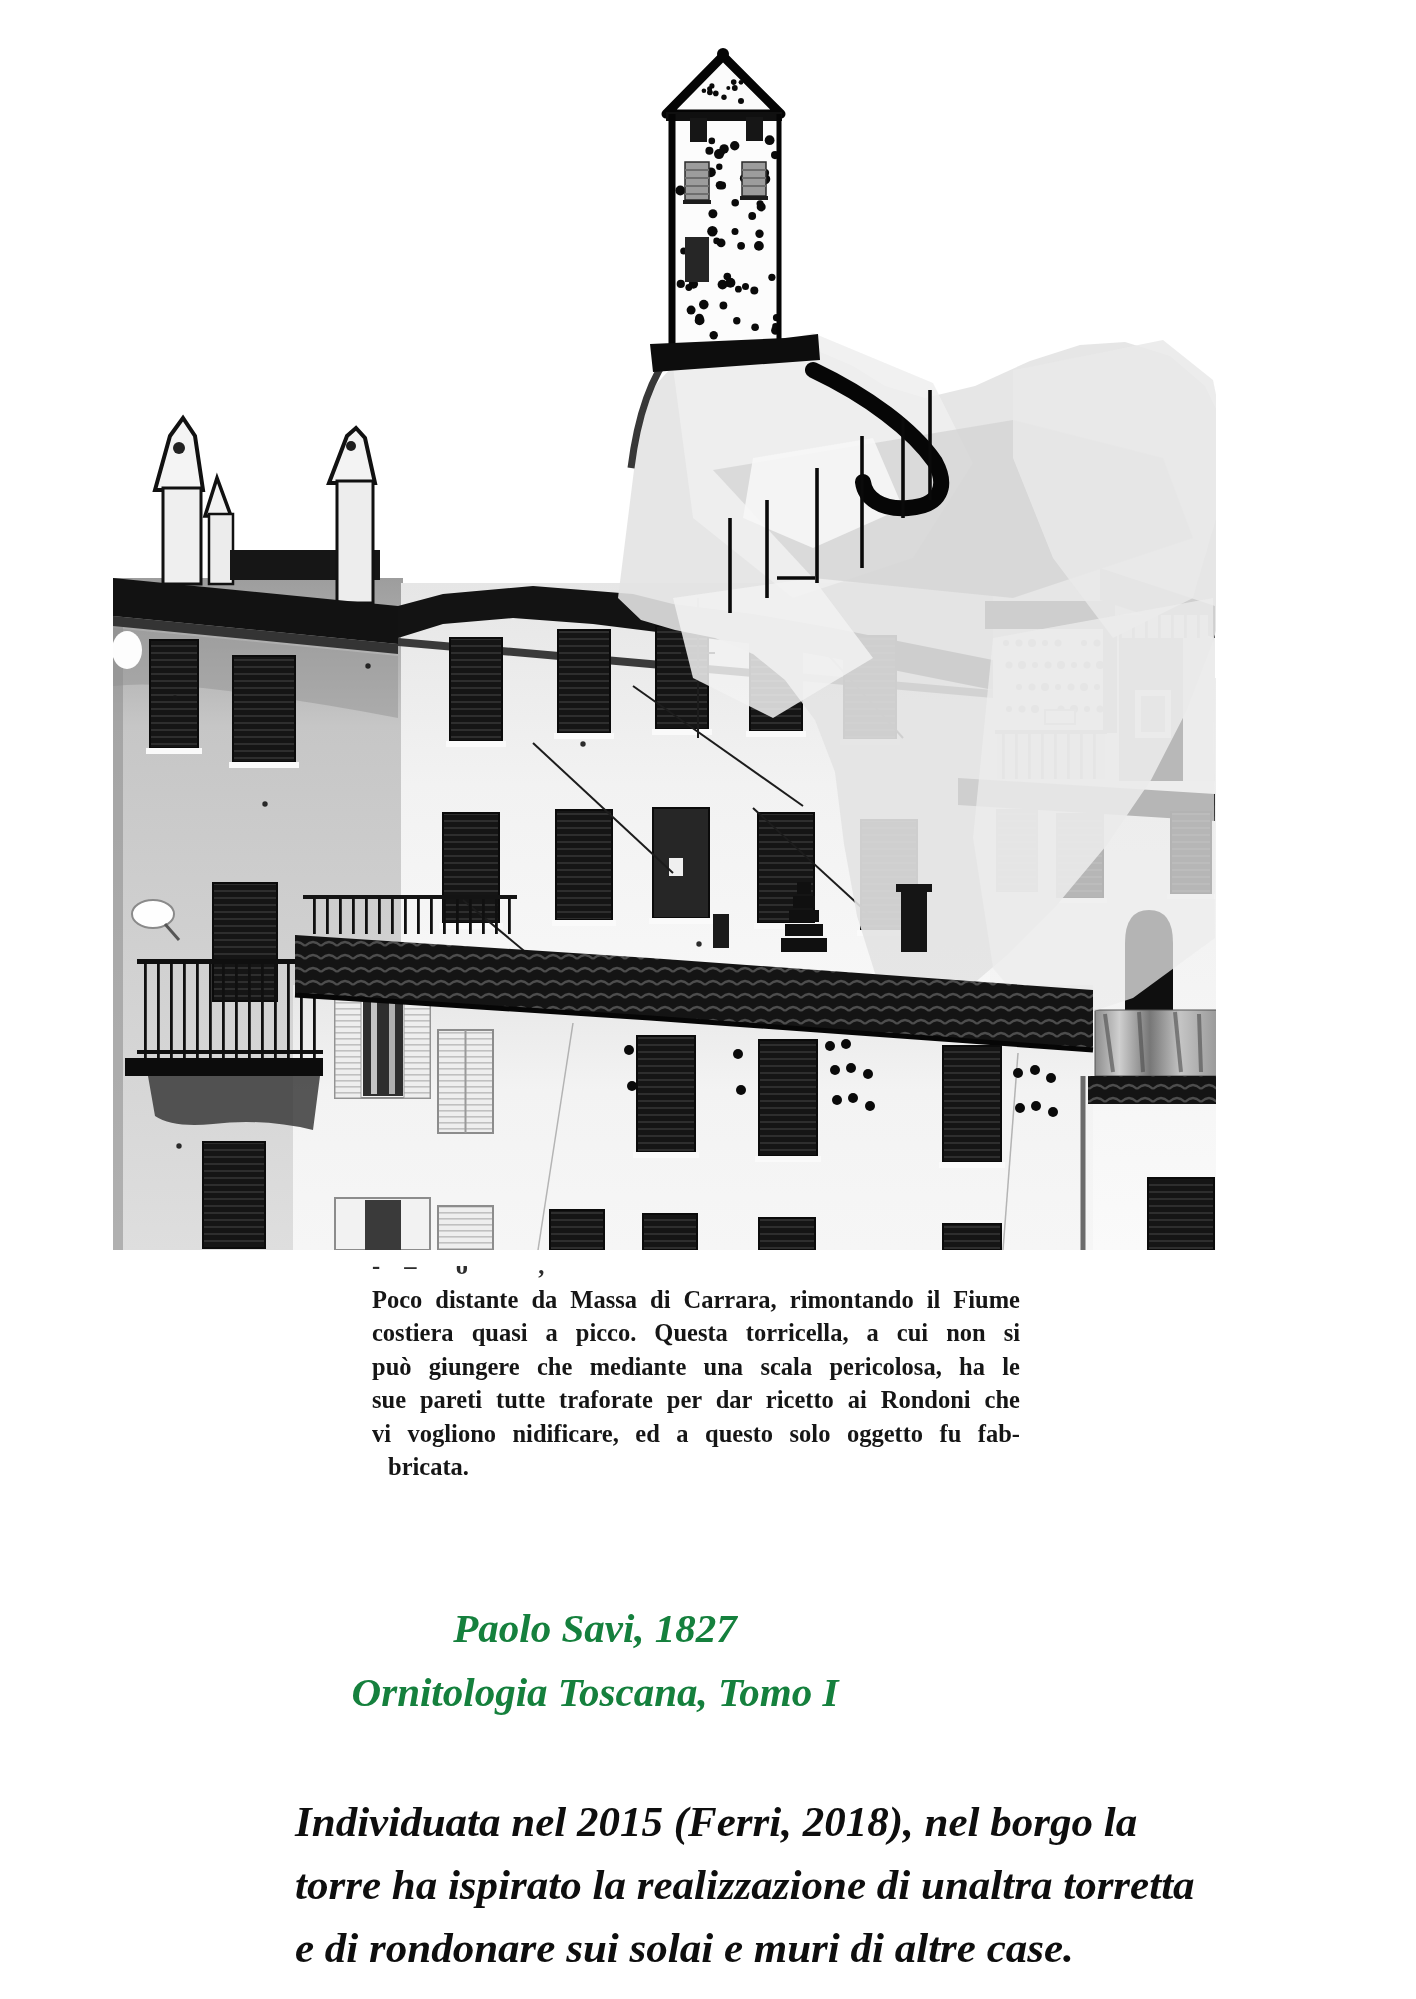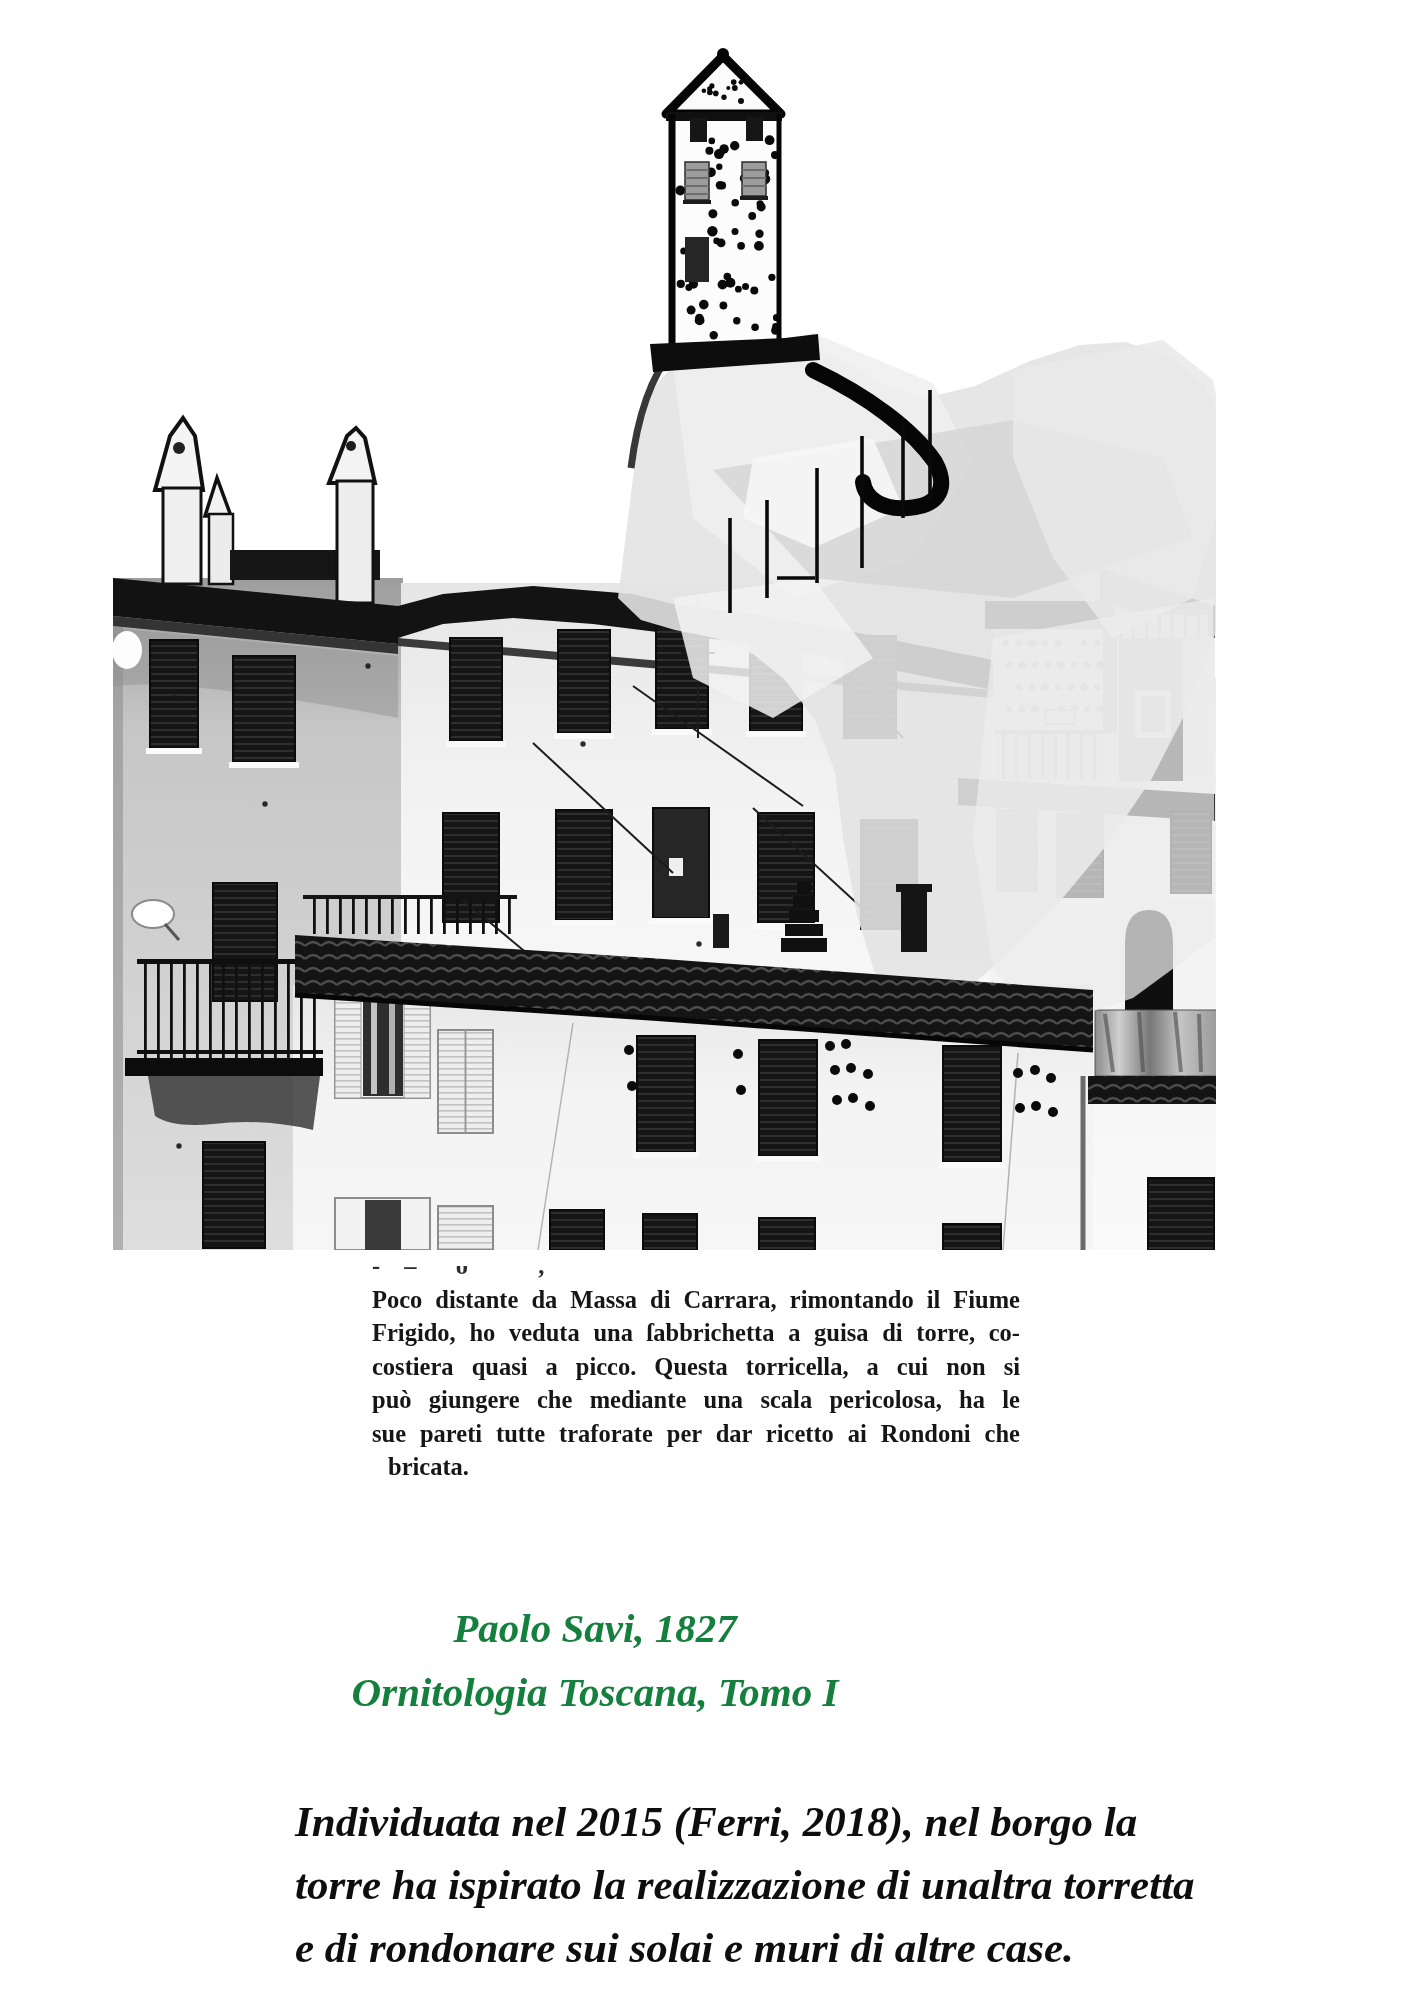--- a/index.html
+++ b/index.html
@@ -427,24 +427,24 @@
     <rect x="325" y="1168" width="55" height="44" fill="url(#wshut)" stroke="#8c8c8c" stroke-width="2"></rect>
   </g>
 </svg>
 </div>
 
 <div class="excerpt">
   <div class="partial">
     <span>- –  o  ' ,</span>
   </div>
   <div class="jl">Poco distante da Massa di Carrara, rimontando il Fiume</div>
-  <div class="jl">Frigido, ho veduta una ſabbrichetta a guisa di torre, co-</div>
   <div class="jl">costiera quasi a picco. Questa torricella, a cui non si</div>
   <div class="jl">può giungere che mediante una scala pericolosa, ha le</div>
   <div class="jl">sue pareti tutte traforate per dar ricetto ai Rondoni che</div>
+  <div class="jl">vi vogliono nidificare, ed a questo solo oggetto fu fab-</div>
   <div class="jl last">bricata.</div>
 </div>
 
 <div class="citation">
   <div>Paolo Savi, 1827</div>
   <div>Ornitologia Toscana, Tomo I</div>
 </div>
 
 <div class="caption">
   <div>Individuata nel 2015 (Ferri, 2018), nel borgo la</div>

